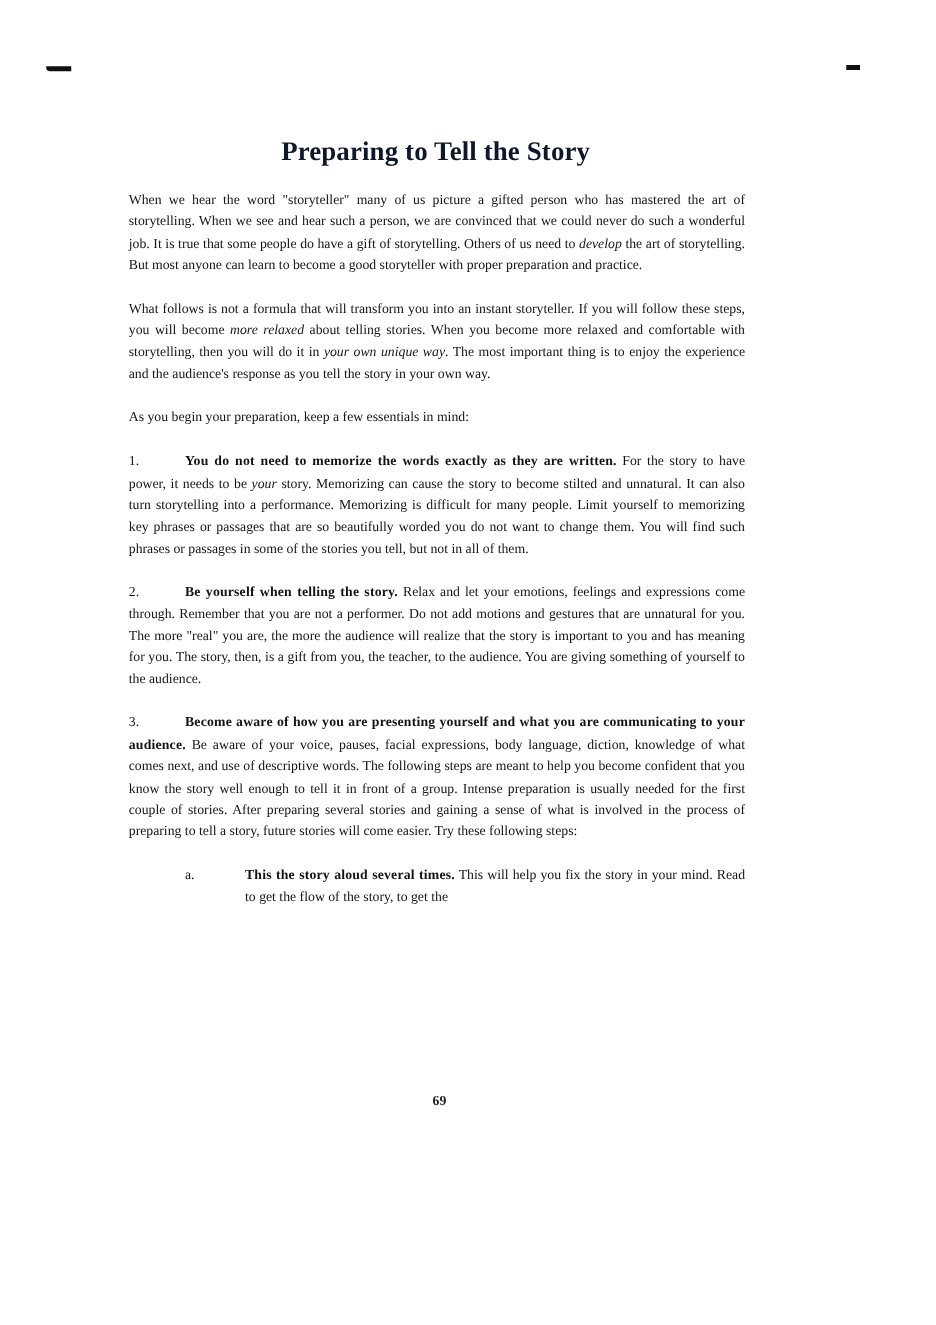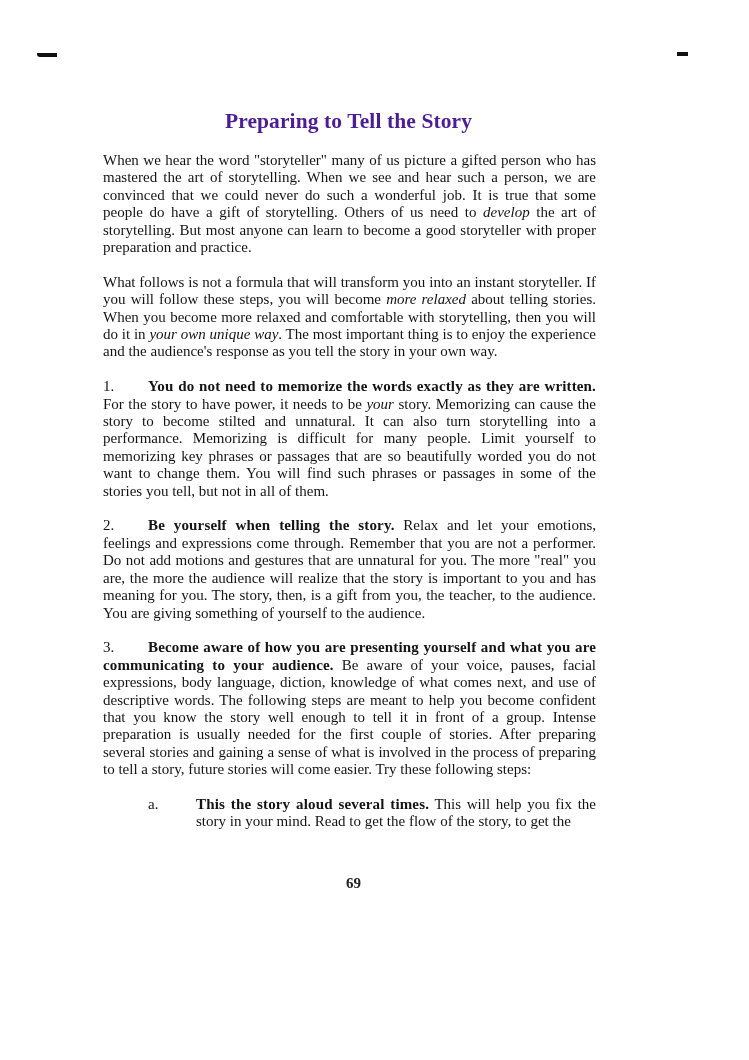--- a/index.html
+++ b/index.html
@@ -35,28 +35,28 @@
     .page-title {
       position: absolute;
       left: 0;
       width: 697px;
       top: 109px;
       text-align: center;
       font-weight: bold;
       font-size: 21.5px;
       letter-spacing: 0.1px;
       margin: 0;
-      color: #4c1d95;
+      color: #0f172a;
     }
     .content {
       position: absolute;
       left: 103px;
       top: 152px;
       width: 493px;
-      font-size: 15px;
+      font-size: 11px;
       line-height: 17.4px;
     }
     .para {
       margin: 0 0 17.4px 0;
       text-align: justify;
       text-align-last: left;
     }
     .para.tight-after { margin-bottom: 18px; }
     .num {
       display: inline-block;
@@ -74,37 +74,38 @@
     }
     .sub-item .sub-letter {
       position: absolute;
       left: 46px;
       top: 0;
     }
     .page-number {
       position: absolute;
       left: 346px;
       top: 875px;
-      font-size: 15px;
+      font-size: 11px;
       font-weight: bold;
       color: #222;
     }
     em { font-style: italic; }
   </style>
 </head>
 <body>
 
 <div class="scan-mark left"></div>
 <div class="scan-mark right"></div>
 
 <h1 class="page-title">Preparing to Tell the Story</h1>
 
 <div class="content">
   <p class="para"><span>When we hear the word "storyteller" many of us picture a gifted person who has mastered the art of storytelling.  When we see and hear such a person, we are convinced that we could never do such a wonderful job.  It is true that some people do have a gift of storytelling.  Others of us need to </span><em>develop</em><span> the art of storytelling. But most anyone can learn to become a good storyteller with proper preparation and practice.</span></p>
   <p class="para"><span>What follows is not a formula that will transform you into an instant storyteller. If you will follow these steps, you will become </span><em>more relaxed</em><span> about telling stories. When you become more relaxed and comfortable with storytelling, then you will do it in </span><em>your own unique way</em><span>.  The most important thing is to enjoy the experience and the audience's response as you tell the story in your own way.</span></p>
+  <p class="para tight-after"><span>As you begin your preparation, keep a few essentials in mind:</span></p>
 
   <p class="para">
     <span class="num">1.</span><strong class="heading-bold">You do not need to memorize the words exactly as they are written.</strong><span class="item-body"><span> For the story to have power, it needs to be </span><em>your</em><span> story.  Memorizing can cause the story to become stilted and unnatural.  It can also turn storytelling into a performance.  Memorizing is difficult for many people.  Limit yourself to memorizing key phrases or passages that are so beautifully worded you do not want to change them.  You will find such phrases or passages in some of the stories you tell, but not in all of them.</span></span>
   </p>
   <p class="para">
     <span class="num">2.</span><strong class="heading-bold">Be yourself when telling the story.</strong><span class="item-body"><span>  Relax and let your emotions, feelings and expressions come through.  Remember that you are not a performer. Do not add motions and gestures that are unnatural for you.  The more "real" you are, the more the audience will realize that the story is important to you and has meaning for you.  The story, then, is a gift from you, the teacher, to the audience. You are giving something of yourself to the audience.</span></span>
   </p>
   <p class="para">
     <span class="num">3.</span><strong class="heading-bold">Become aware of how you are presenting yourself and what you are communicating to your audience.</strong><span class="item-body"><span> Be aware of your voice, pauses, facial expressions, body language, diction, knowledge of what comes next, and use of descriptive words.  The following steps are meant to help you become confident that you know the story well enough to tell it in front of a group.  Intense preparation is usually needed for the first couple of stories. After preparing several stories and gaining a sense of what is involved in the process of preparing to tell a story, future stories will come easier.  Try these following steps:</span></span>
   </p>

